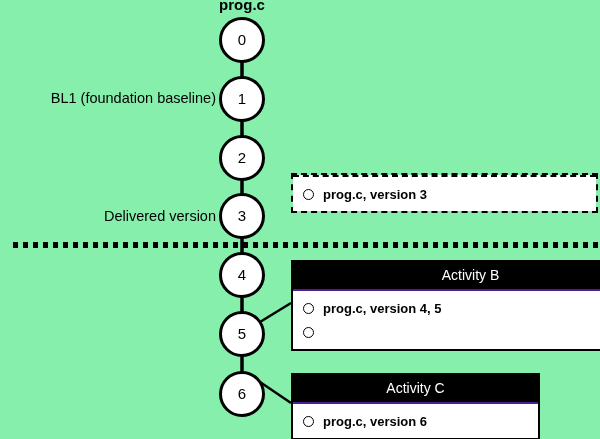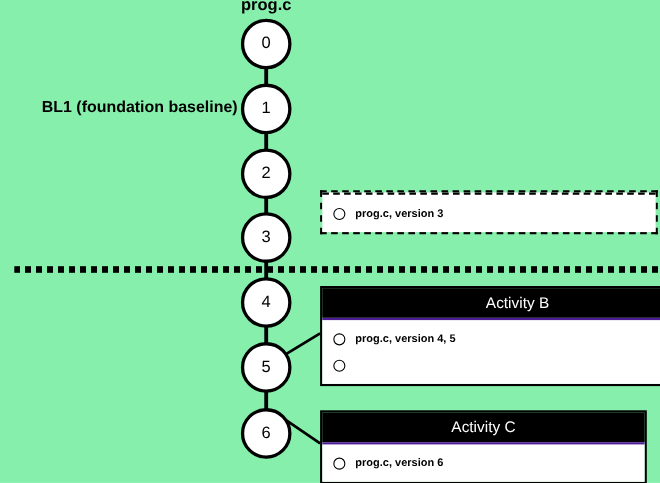--- a/index.html
+++ b/index.html
@@ -50,21 +50,21 @@
     color: #000;
     white-space: nowrap;
   }
 
   
   .left-label {
     position: absolute;
     right: 384px;           
     text-align: right;
     font-size: 14.5px;
-    font-weight: 700;
+    font-weight: 400;
     color: #000;
     white-space: nowrap;
   }
   #label-baseline { top: 90px; }
   #label-delivered { top: 208px; }
 
   
   .activity {
     position: absolute;
     box-sizing: border-box;
@@ -80,21 +80,21 @@
     box-sizing: border-box;
   }
   .activity-body {
     background: #ffffff;
     box-sizing: border-box;
     padding: 5px 0 5px 0;
   }
   .activity-item {
     display: flex;
     align-items: center;
-    font-size: 10px;
+    font-size: 13px;
     font-weight: 700;
     color: #000;
     height: 24px;
     padding-left: 10px;
     white-space: nowrap;
   }
   .bullet {
     display: inline-block;
     width: 9px;
     height: 9px;
@@ -119,21 +119,21 @@
   
   .activity.dashed {
     border: 2px dashed #000;
   }
   .activity.dashed .activity-body {
     border-top: 2px dashed #000;
   }
 
   #activity-a { left: 291px; top: 173px; width: 307px; }
   #activity-b { left: 291px; top: 260px; width: 359px; }
-  #activity-c { left: 291px; top: 373px; width: 297px; }
+  #activity-c { left: 291px; top: 373px; width: 249px; }
 
   
   #dotted-separator {
     position: absolute;
     left: 13px;
     top: 242px;
     width: 587px;
     height: 6px;
     background-image: repeating-linear-gradient(
       to right,
@@ -179,20 +179,21 @@
 
   <div class="node-label" style="left:220px; top:18px;">0</div>
   <div class="node-label" style="left:220px; top:77px;">1</div>
   <div class="node-label" style="left:220px; top:136px;">2</div>
   <div class="node-label" style="left:220px; top:194px;">3</div>
   <div class="node-label" style="left:220px; top:253px;">4</div>
   <div class="node-label" style="left:220px; top:312px;">5</div>
   <div class="node-label" style="left:220px; top:372px;">6</div>
 
   <div class="left-label" id="label-baseline">BL1 (foundation baseline)</div>
+  <div class="left-label" id="label-delivered">Delivered version</div>
 
   <div id="dotted-separator"></div>
 
   <div class="activity dashed" id="activity-a">
     <div class="activity-body">
       <div class="activity-item">
         <span class="bullet"></span>
         <span>prog.c, version 3</span>
       </div>
     </div>

